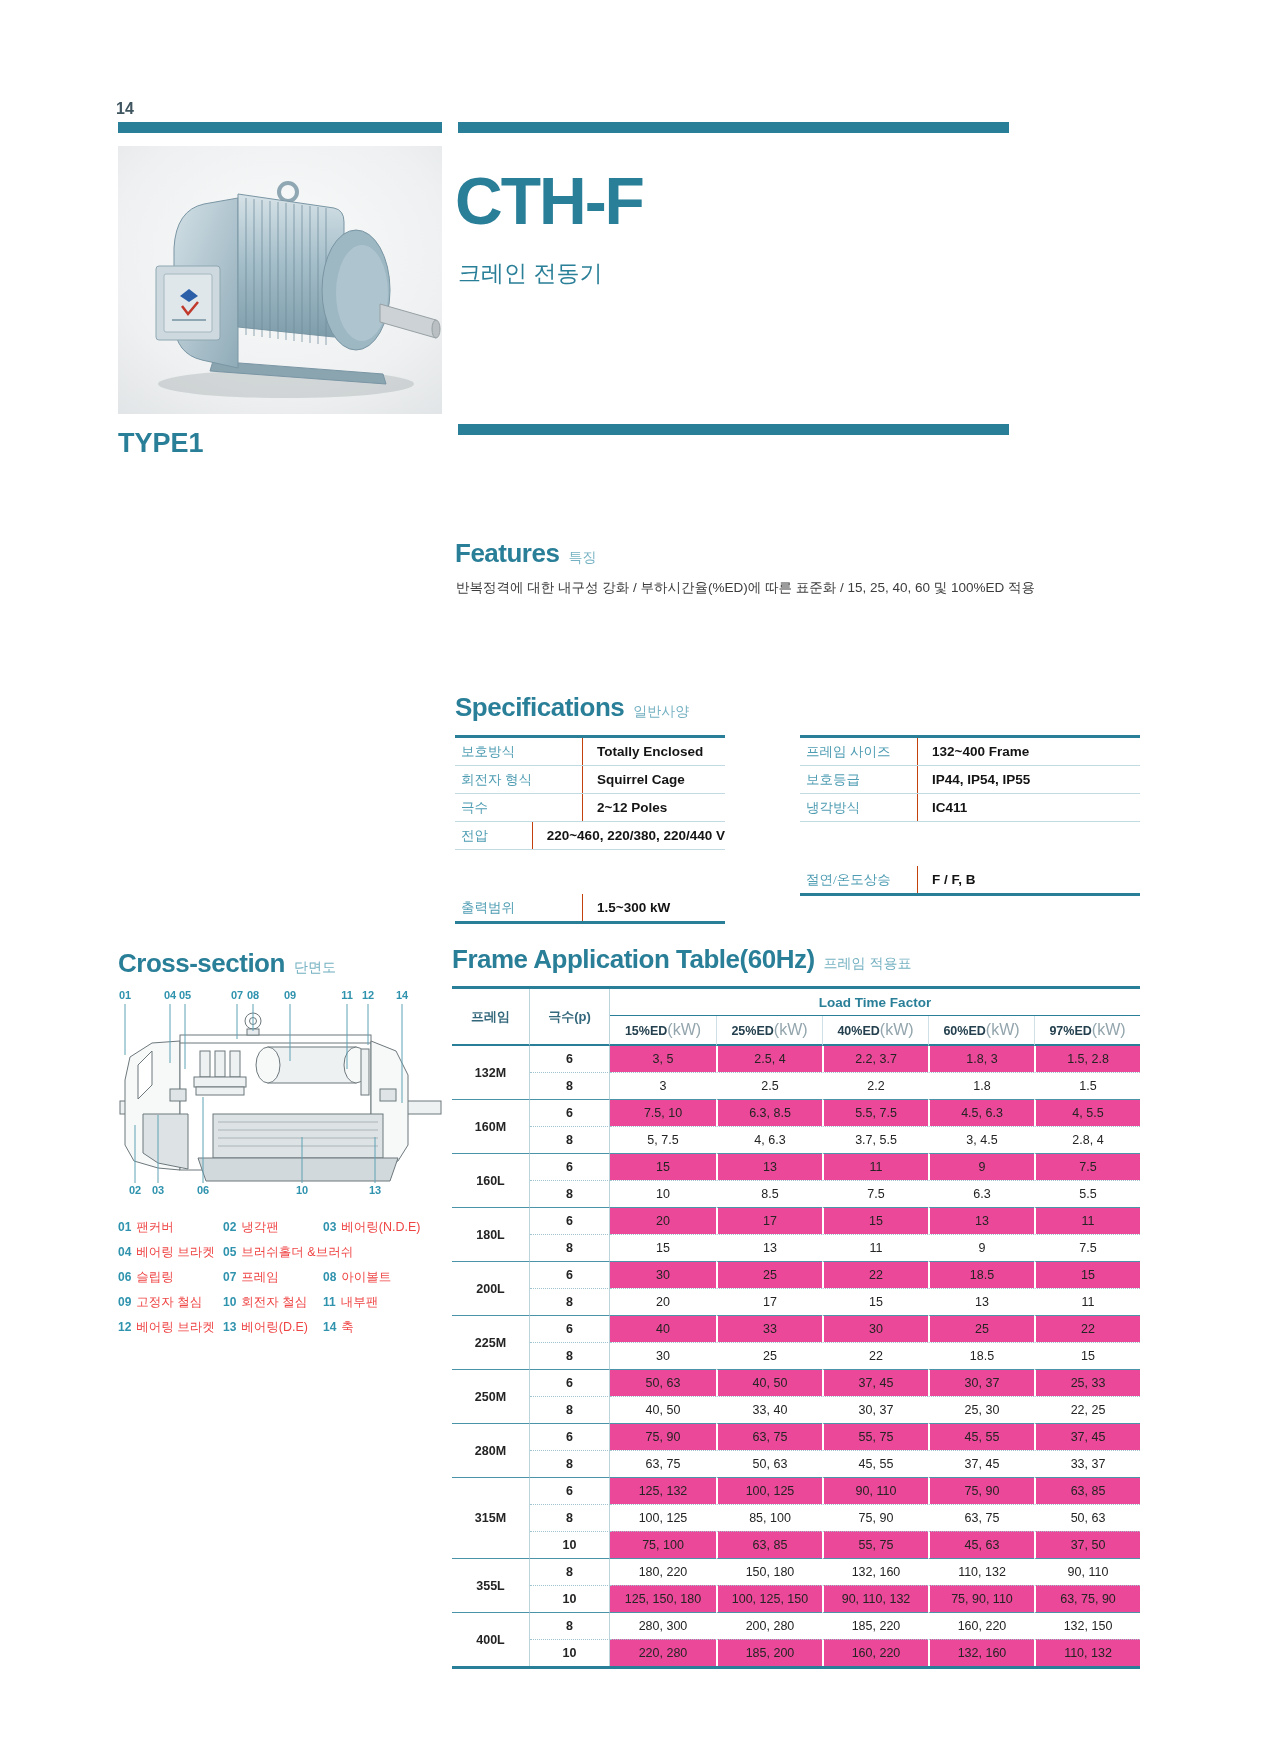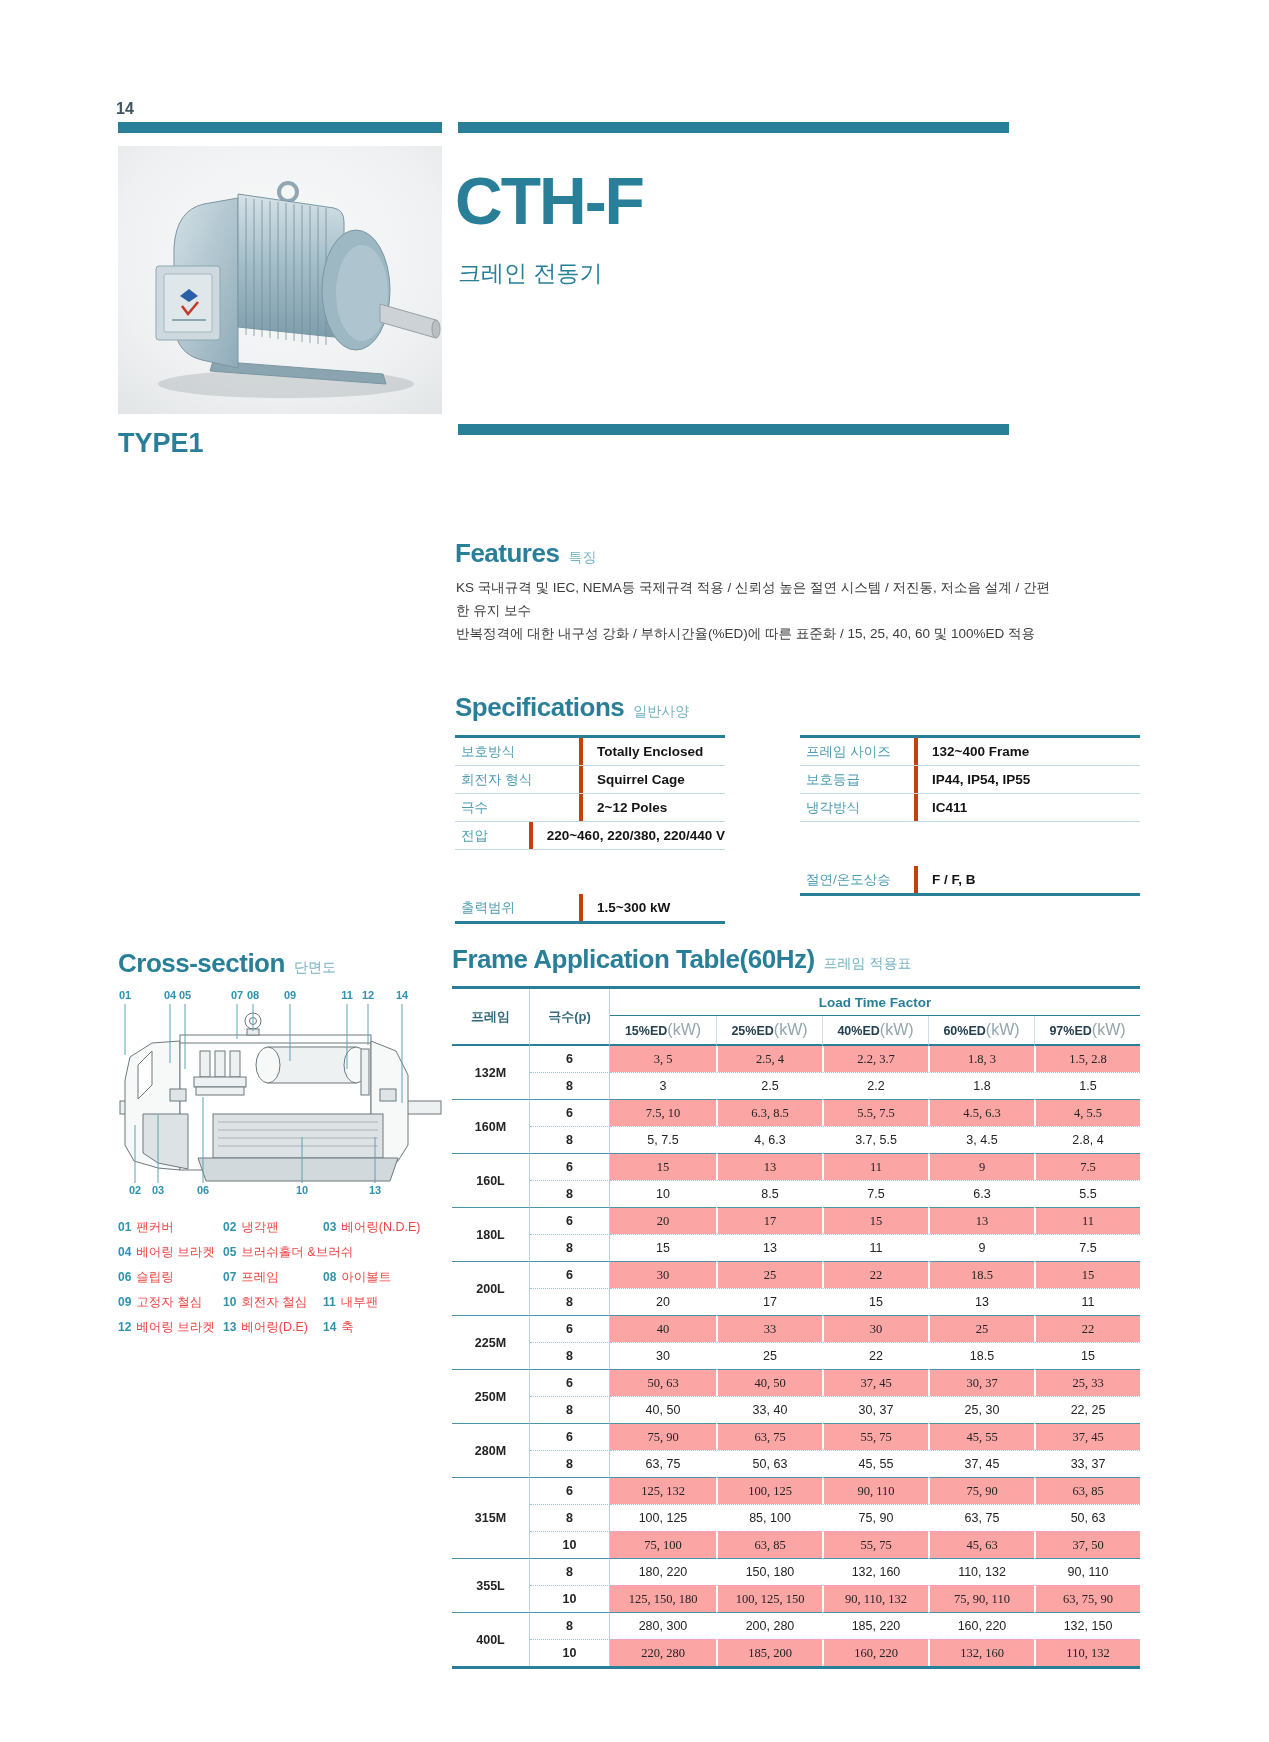--- a/index.html
+++ b/index.html
@@ -25,21 +25,21 @@
 
   .features-head{left:455px;top:538px;}
   .features-text{position:absolute;left:456px;top:576px;width:600px;font-size:13.5px;color:#3c3c3c;line-height:23px;}
 
   .specs-head{left:455px;top:692px;}
   .spec-table{position:absolute;top:735px;border-top:3px solid #2a7f98;border-bottom:3px solid #2a7f98;}
   #spec-left{left:455px;width:270px;}
   #spec-right{left:800px;width:340px;}
   .spec-row{display:flex;height:27px;align-items:center;border-bottom:1px solid #c2dbe2;}
   .spec-row:last-child{border-bottom:none;margin-top:44px;}
-  .spec-label{color:#4d9cb2;font-size:13.5px;padding-left:6px;box-sizing:border-box;border-right:4px solid #c2410c;height:100%;display:flex;align-items:center;}
+  .spec-label{color:#4d9cb2;font-size:13.5px;padding-left:6px;box-sizing:border-box;border-right:1px solid #c2410c;height:100%;display:flex;align-items:center;font-family:Liberation Serif, serif;}
   #spec-left .spec-label{width:128px;}
   #spec-right .spec-label{width:118px;}
   .spec-value{font-size:13.5px;font-weight:bold;color:#141414;padding-left:14px;white-space:nowrap;}
 
   .cross-head{left:118px;top:948px;}
   #cs-svg{position:absolute;left:118px;top:985px;width:325px;height:212px;}
   .cs-num{fill:#2f93ae;font-family:"Liberation Sans",sans-serif;font-size:11px;font-weight:bold;text-anchor:middle;}
   .cs-lead{stroke:#5ea2b5;stroke-width:1;}
 
   #legend{position:absolute;left:118px;top:1215px;width:330px;}
@@ -58,21 +58,21 @@
   .th-frame{border-right:1px solid #bcd4dc;}
   .th-poles{border-right:1px solid #bcd4dc;}
   .th-ltf{color:#2a7f98;font-size:13.5px;font-weight:bold;height:26px;border-bottom:1px solid #2a7f98;margin-top:17px;}
   .th-ed{height:28px;font-size:12.5px;color:#24404e;font-weight:bold;border-bottom:2px solid #2a7f98;}
   .th-ed + .th-ed{border-left:1px solid #cfe0e6;}
   .th-ed .unit{color:#93a5ad;font-weight:normal;font-size:16px;}
   table.ft td{height:26px;font-size:12.5px;color:#242424;}
   .frame-cell{color:#2f93ae;font-weight:bold;font-size:13px;border-right:1px solid #bcd4dc;}
   .poles-cell{color:#2f93ae;font-weight:bold;border-right:1px solid #bcd4dc;}
   .val-cell + .val-cell{border-left:2px solid #ffffff;}
-  .shaded{background:#fca5a5;font-family:Liberation Serif, serif;}
+  .shaded{background:#ec4899;}
   tr.group-start td{border-top:1.5px solid #4a93a9;}
   td.inner{border-top:1px dotted #9fc4cf;}
 </style>
 </head>
 <body>
 
 <div id="page">
 
   <div class="pagenum">14</div>
   <div class="bar bar-tl"></div>
@@ -130,21 +130,20 @@
 
   <div class="title">CTH-F</div>
   <div class="subtitle">크레인 전동기</div>
   <div class="bar bar-mid"></div>
 
   <div class="sec-head features-head">
     <span class="h-en">Features</span>
     <span class="h-ko">특징</span>
   </div>
   <div class="features-text">
-    <div>KS 국내규격 및 IEC, NEMA등 국제규격 적용 / 신뢰성 높은 절연 시스템 / 저진동, 저소음 설계 / 간편한 유지 보수</div>
     <div>반복정격에 대한 내구성 강화 / 부하시간율(%ED)에 따른 표준화 / 15, 25, 40, 60 및 100%ED 적용</div>
   </div>
 
   <div class="sec-head specs-head">
     <span class="h-en">Specifications</span>
     <span class="h-ko">일반사양</span>
   </div>
   <div id="spec-left" class="spec-table">
       <div class="spec-row">
         <div class="spec-label">보호방식</div>

